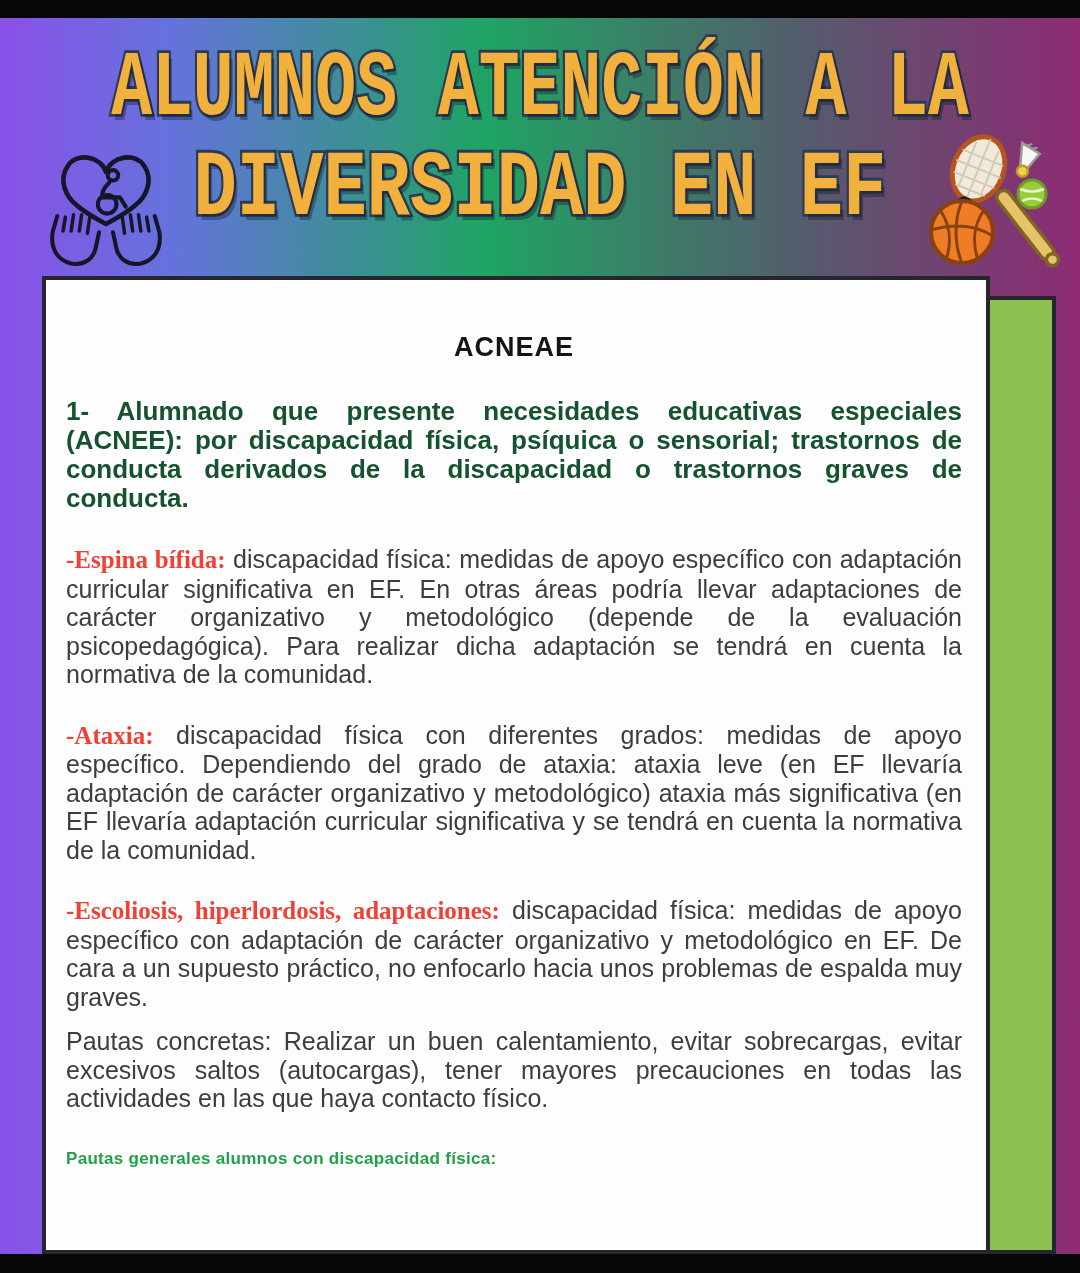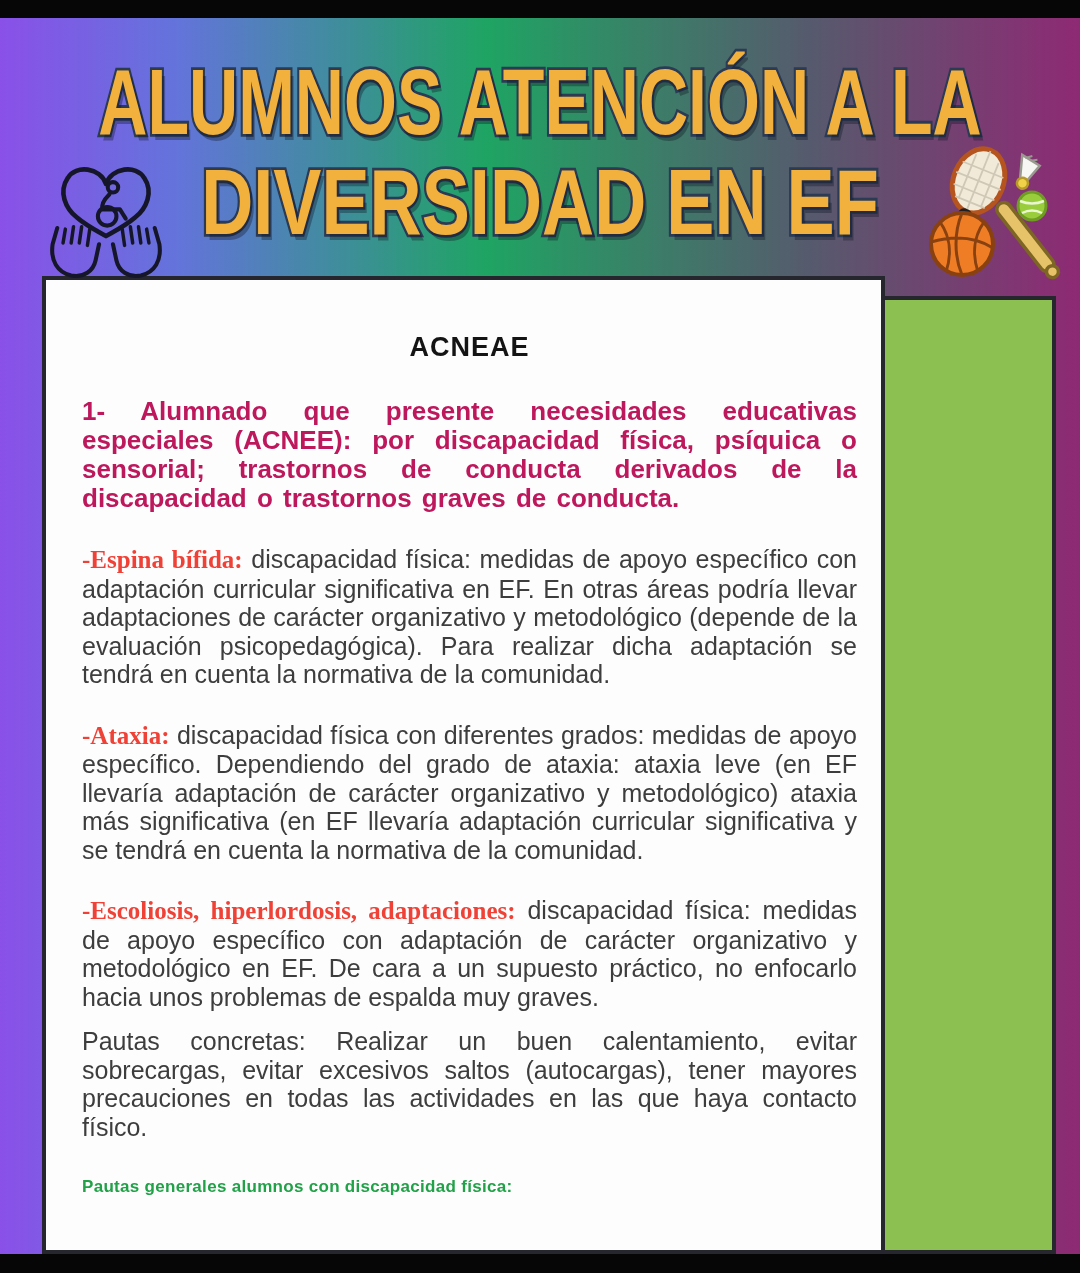--- a/index.html
+++ b/index.html
@@ -8,21 +8,21 @@
     width: 1080px;
     height: 1273px;
     overflow: hidden;
     font-family: "Liberation Sans", sans-serif;
     background: linear-gradient(90deg, #8a50e8 0%, #6473dc 16%, #1fa463 45%, #565a6d 75%, #8e2a74 100%);
   }
   .bar-top    { position: absolute; top: 0; left: 0; width: 100%; height: 18px; background: #060606; z-index: 6; }
   .bar-bottom { position: absolute; bottom: 0; left: 0; width: 100%; height: 19px; background: #060606; z-index: 6; }
 
   
-  .header { position: absolute; top: 28px; left: 0; width: 100%; height: 258px; z-index: 3; }
+  .header { position: absolute; top: 16px; left: 0; width: 100%; height: 258px; z-index: 3; font-family: Liberation Mono, monospace; }
   .title-line {
     position: absolute; left: 0; width: 100%;
     text-align: center;
     font-weight: 700;
     color: #f2b13d;
     -webkit-text-stroke: 5px #2b3a55;
     paint-order: stroke fill;
     text-shadow: 4px 5px 0 rgba(15, 20, 35, 0.35);
     white-space: nowrap;
     transform-origin: 50% 0;
@@ -32,30 +32,30 @@
 
   .hands-icon  { position: absolute; left: 36px;  top: 128px; z-index: 4; }
   .sports-icons{ position: absolute; right: 12px; top: 112px; z-index: 4; }
 
   
   .card-back {
     position: absolute; left: 120px; top: 296px; width: 936px; bottom: 19px;
     background: #8cc152; border: 4px solid #26262e; box-sizing: border-box; z-index: 1;
   }
   .card {
-    position: absolute; left: 42px; top: 276px; width: 843px; bottom: 19px;
+    position: absolute; left: 42px; top: 276px; width: 948px; bottom: 19px;
     background: #fdfdfd; border: 4px solid #26262e; box-sizing: border-box;
-    padding: 28px 24px 0 36px; overflow: hidden; z-index: 2;
+    padding: 28px 24px 0 20px; overflow: hidden; z-index: 2;
   }
   .acneae {
     margin: 24px 0 0 0; text-align: center;
     font-size: 27px; font-weight: 700; color: #141414; letter-spacing: 1px;
   }
   .para { margin: 32px 0 0 0; text-align: justify; font-size: 25px; line-height: 28.5px; color: #3d3d3d; }
-  .para.intro { font-weight: 700; color: #be185d; font-size: 26px; line-height: 29px; word-spacing: 3px; margin-top: 34px; }
+  .para.intro { font-weight: 700; color: #14532d; font-size: 26px; line-height: 29px; word-spacing: 3px; margin-top: 34px; }
   .para.cont  { margin-top: 16px; }
   .red-label   { color: #ef4136; font-weight: 700; font-family: Liberation Serif, serif; }
   .green-heading {
     margin: 36px 0 0 0; font-size: 17px; font-weight: 700; color: #21a148; letter-spacing: 0.3px;
   }
 </style>
 </head>
 <body>
 
 <div class="page">

